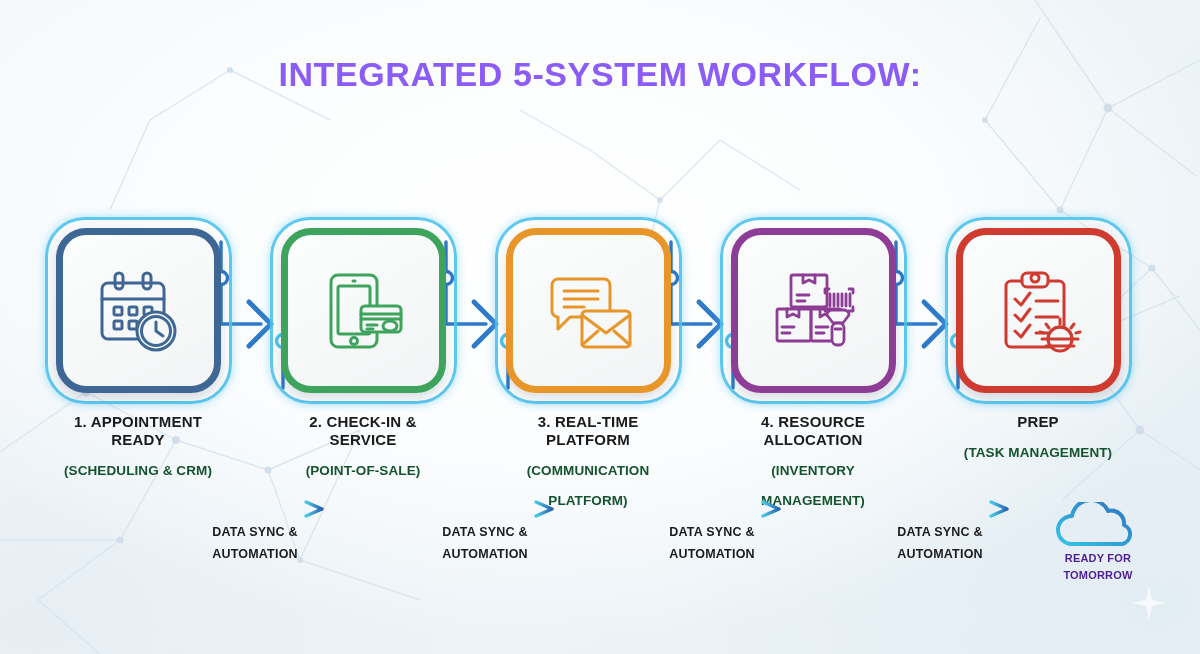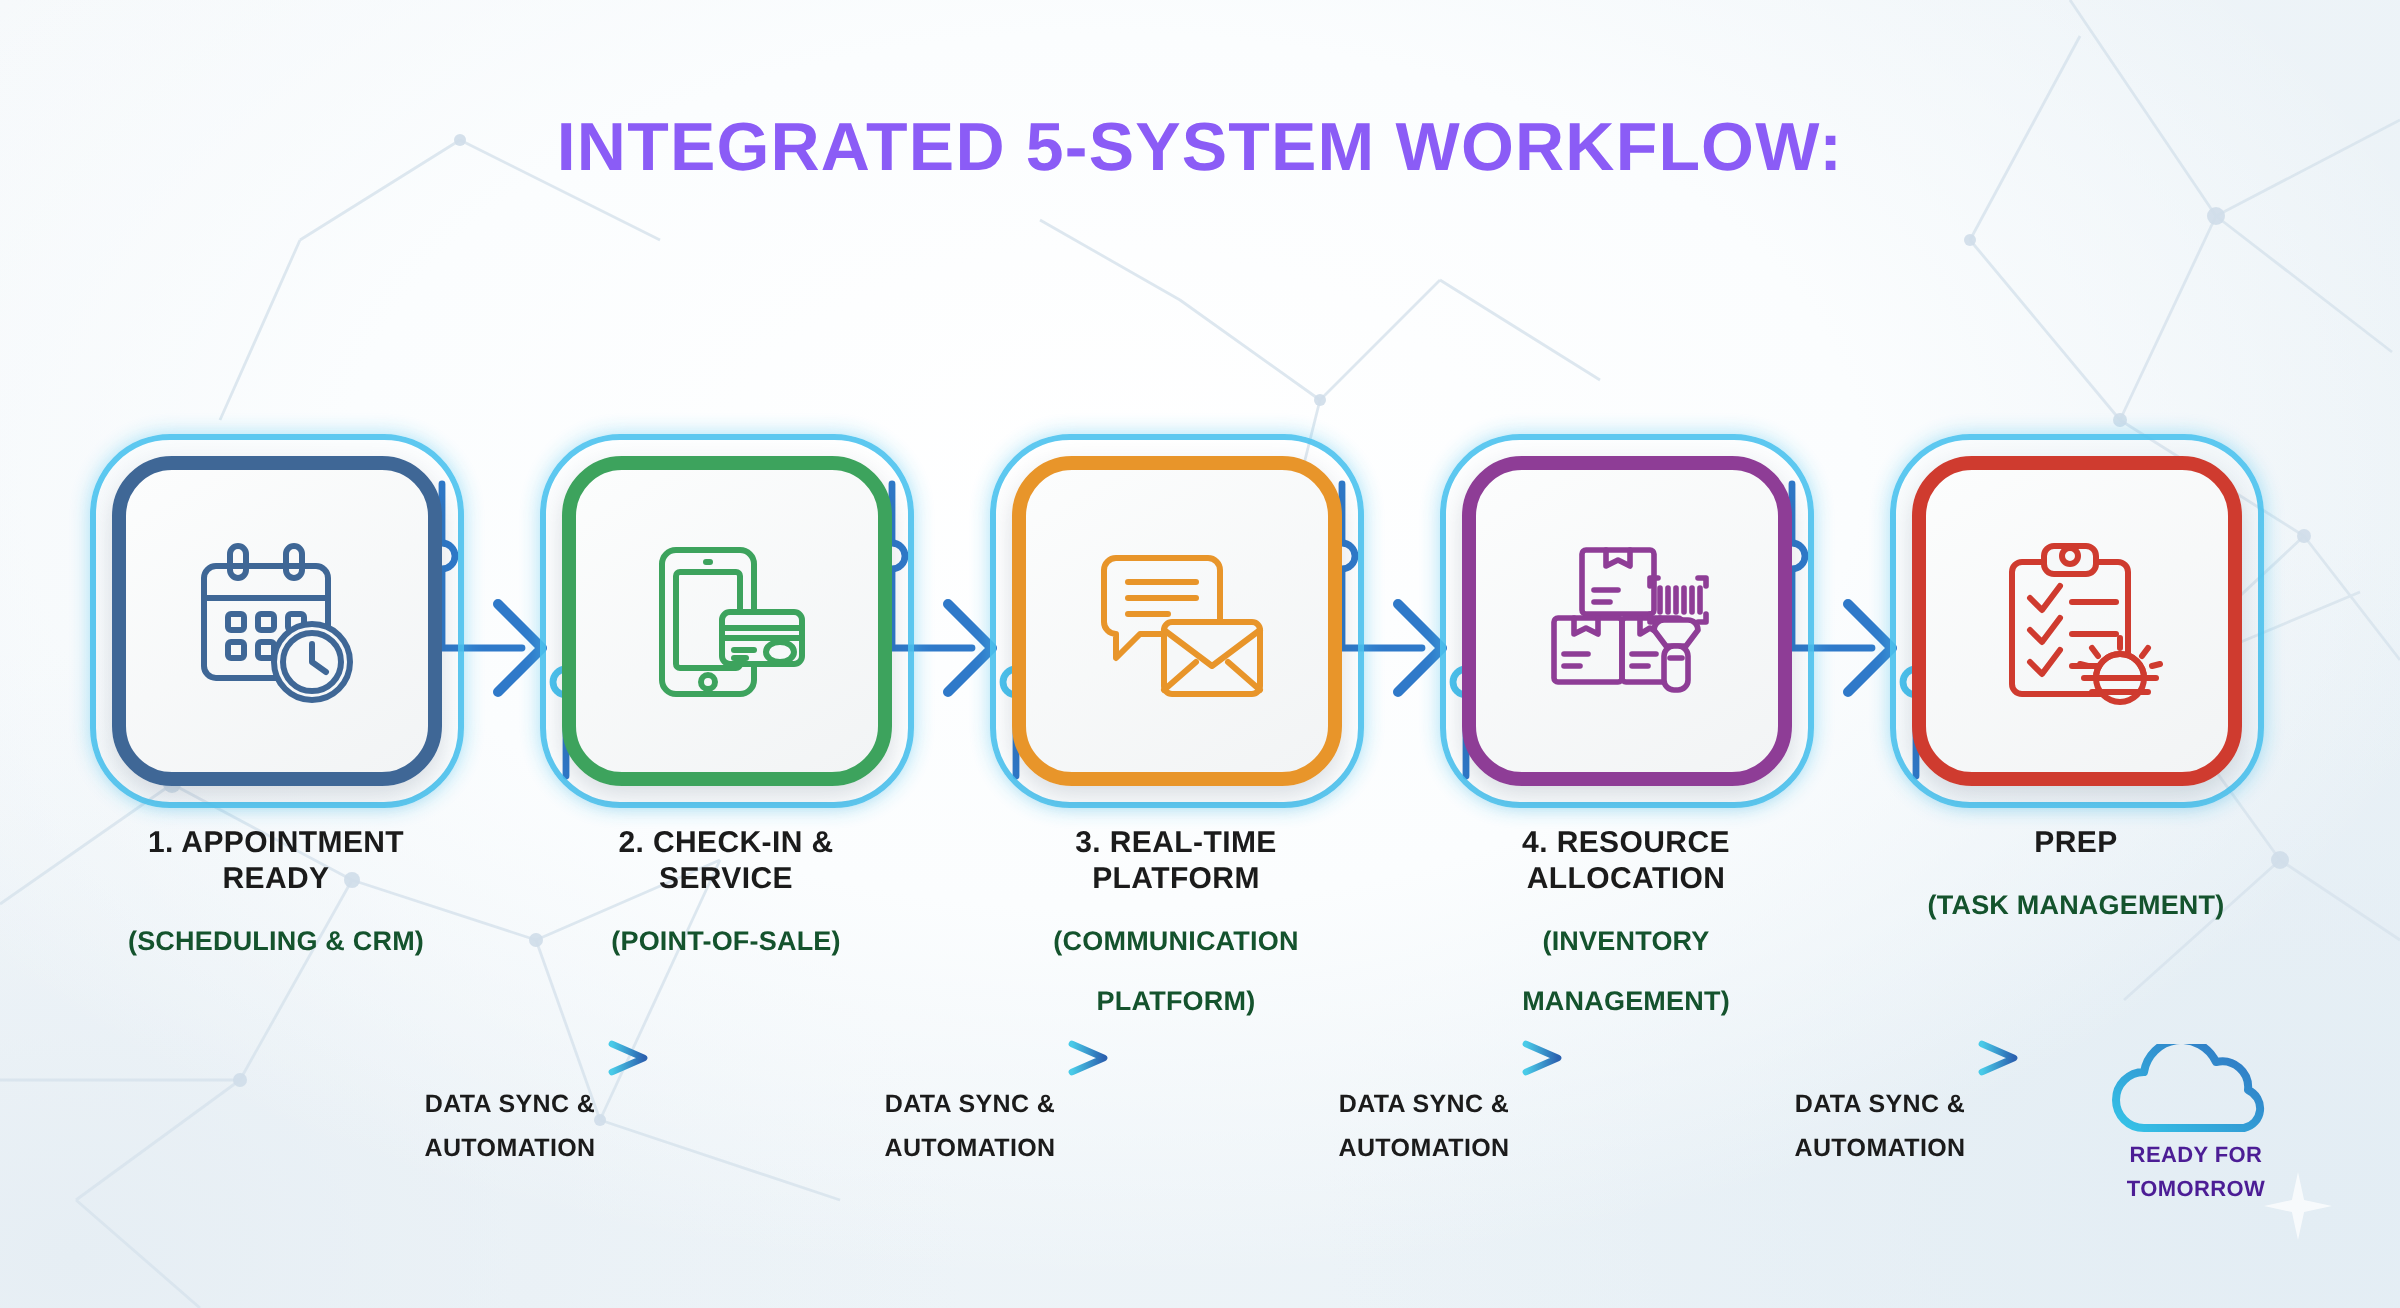--- a/index.html
+++ b/index.html
@@ -66,21 +66,21 @@
   }
   .label .s {
     display:block; margin-top:14px; font-size:13.5px; font-weight:bold;
     color:#14532d; line-height:1.2; letter-spacing:.1px;
   }
 
   
   .conn { position:absolute; top:228px; width:78px; height:170px; z-index:3; }
 
   
-  #sync { position:absolute; top:520px; left:0; width:1200px; height:80px; z-index:4; }
+  #sync { position:absolute; top:500px; left:0; width:1200px; height:80px; z-index:4; }
   .sync-item { position:absolute; top:0; width:200px; text-align:center; }
   .sync-item svg { display:block; margin:0 auto; }
   .sync-item .cap {
     display:block; margin-top:7px;
     font-size:12.5px; font-weight:bold; color:#1b1b1b; line-height:1.22;
     letter-spacing:.2px;
   }
   #ready { position:absolute; top:2px; left:1012px; width:172px; text-align:center; }
   #ready svg { display:block; margin:0 auto; }
   #ready .cap {

